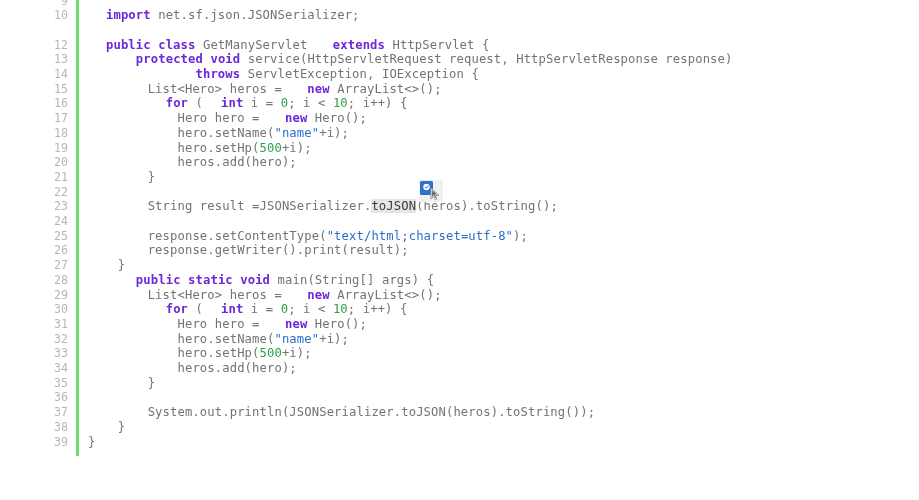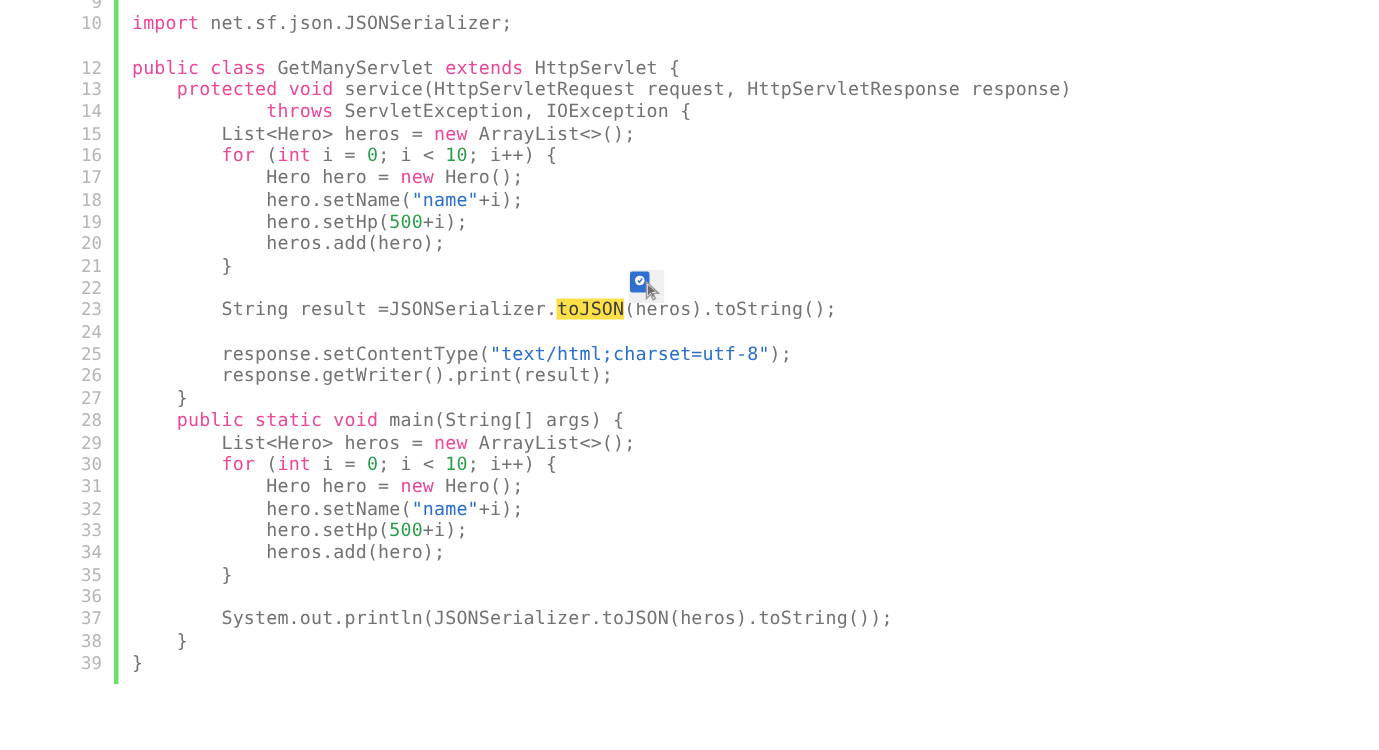--- a/index.html
+++ b/index.html
@@ -46,25 +46,25 @@
     letter-spacing:0px;
   }
   .ltext{
     position:absolute;
     left:88px;top:0;
     color:#3c3c3c;
     font-size:12.2px;
     letter-spacing:0.12px;
     white-space:pre;
   }
-  .kw{color:#ec4899;font-weight:normal;}
+  .kw{color:#6d28d9;font-weight:bold;margin-left:18px;}
   .str{color:#2a6fcc;}
   .num{color:#2a9f4a;}
   .pl{color:#737373;}
-  .sel{background:#fde047;color:#3c3c3c;}
+  .sel{background:#e5e5e5;color:#3c3c3c;}
   #drag-cursor{
     position:absolute;
     left:419px;top:180px;
     width:24px;height:22px;
     pointer-events:none;
   }
 </style>
 </head>
 <body>
 

